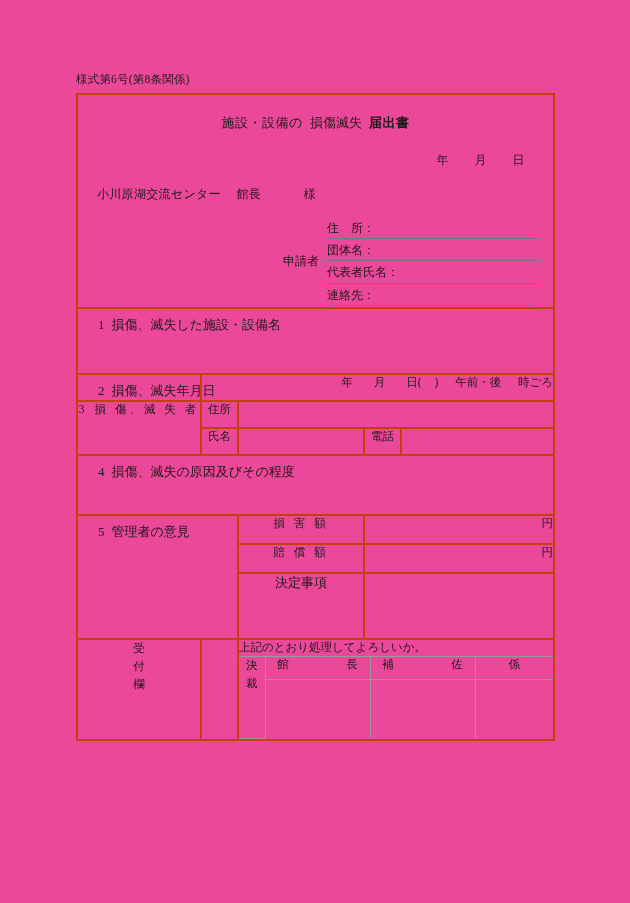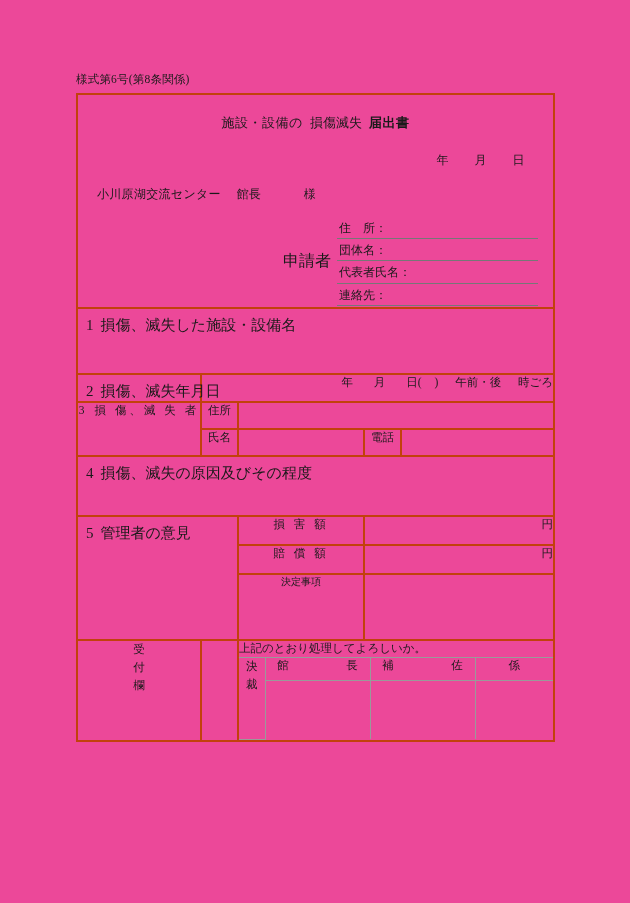--- a/index.html
+++ b/index.html
@@ -96,40 +96,41 @@
 
   .applicant-block {
     position: absolute;
     left: 205px;
     top: 122px;
     width: 255px;
     display: flex;
     align-items: center;
   }
   .applicant-label {
-    font-size: 16px;
+    font-size: 12px;
     white-space: nowrap;
     padding-right: 6px;
   }
   .applicant-fields {
     flex: 1;
   }
   .applicant-row {
     border-bottom: 1px solid #777777;
     font-size: 12px;
     padding: 3px 0 2px 2px;
     white-space: nowrap;
     line-height: 1.35;
   }
 
   
   .sec-label {
-    font-size: 15px;
+    font-size: 13px;
     padding: 7px 0 0 8px;
     white-space: nowrap;
+    margin-left: 12px;
   }
   .sec-num { margin-right: 7px; }
 
   .row-sec1 td { height: 64px; }
   .row-sec4 td { height: 58px; }
 
   .sec2-label { width: 124px; }
   .sec2-value {
     font-size: 11.5px;
     padding: 7px 0 6px 0;
@@ -178,21 +179,21 @@
   }
   .amount-value {
     font-size: 11.5px;
     text-align: right;
     vertical-align: middle;
     padding-right: 10px;
   }
   .row-amount td { height: 27px; }
   .row-decision td { height: 64px; }
   .decision-label {
-    font-size: 10px;
+    font-size: 13px;
     text-align: center;
     vertical-align: middle;
     white-space: nowrap;
   }
 
   .vert-label {
     font-size: 11.5px;
     text-align: center;
     vertical-align: middle;
     line-height: 1.55;

